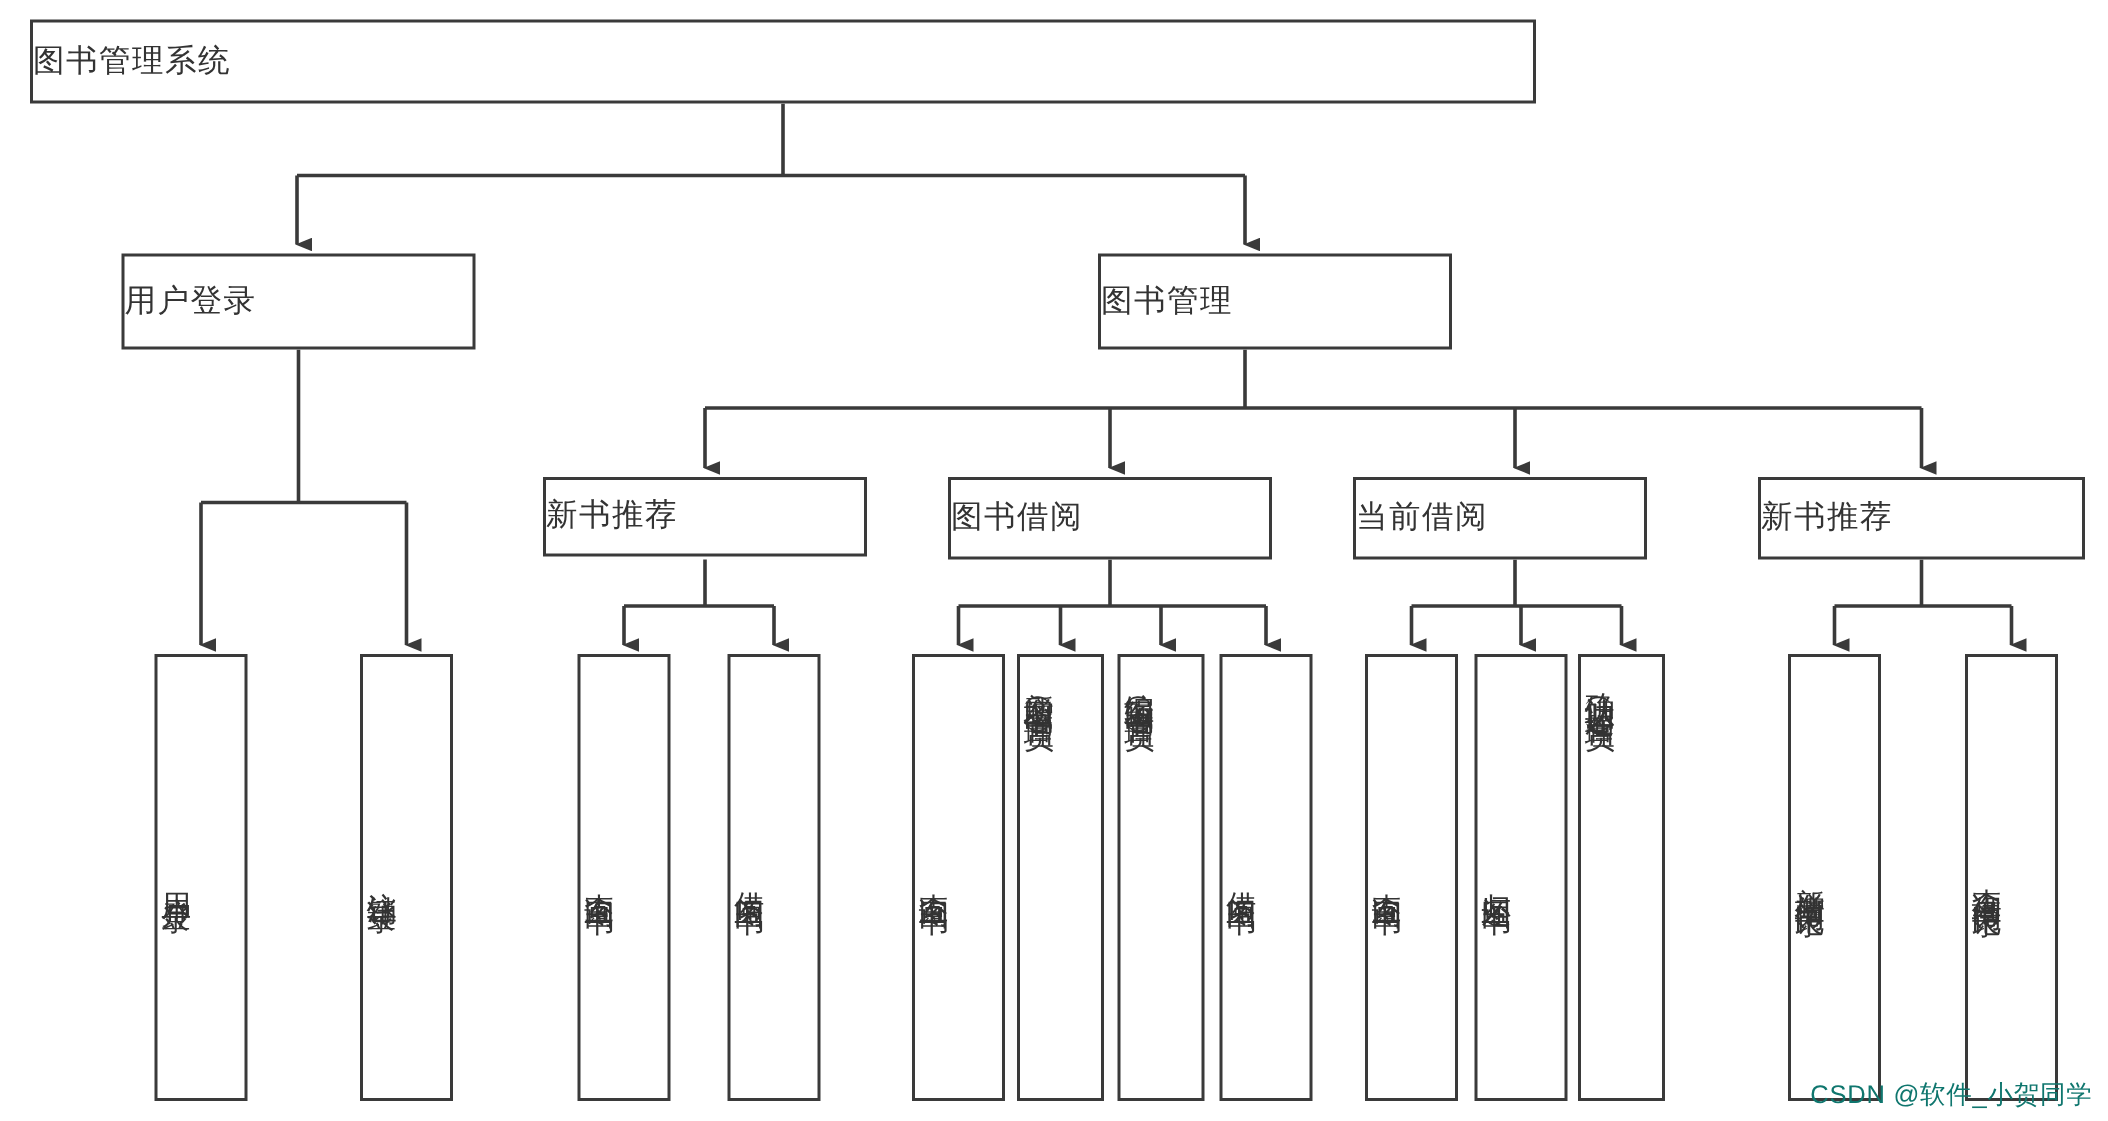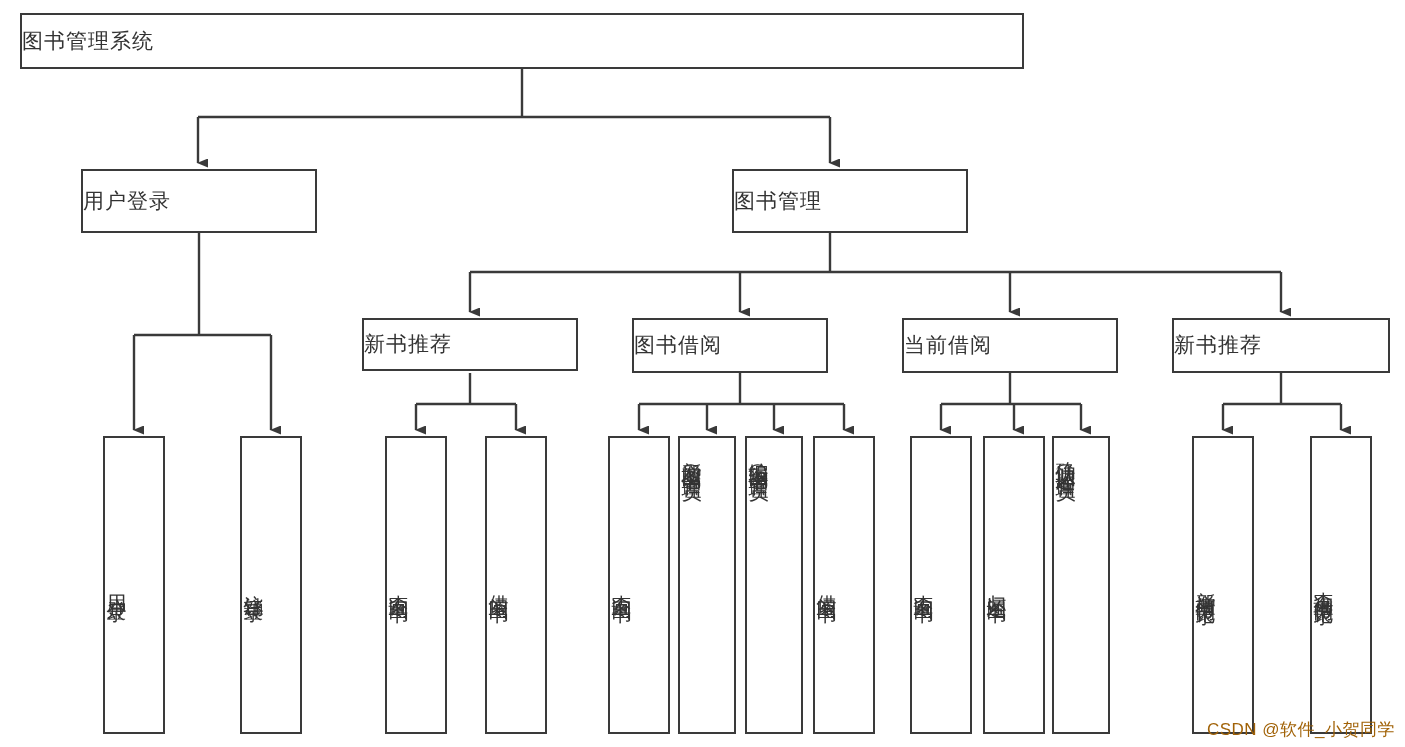--- a/index.html
+++ b/index.html
@@ -57,21 +57,21 @@
     padding-top: 8px;
   }
   .node.leaf-tall {
     align-items: center;
     padding-top: 0;
   }
   #watermark {
     position: absolute;
     right: 10px;
     bottom: 6px;
-    color: #a16207;
+    color: #0f766e;
     font-size: 17px;
     letter-spacing: 0.5px;
     z-index: 3;
     white-space: nowrap;
     font-family: "Liberation Sans", "DejaVu Sans", sans-serif;
   }
 </style>
 </head>
 <body>
 
@@ -134,24 +134,24 @@
   <div class="node" style="left:81px; top:169px; width:236px; height:64px;">
     <span class="node-label">用户登录</span>
   </div>
   <div class="node" style="left:712px; top:169px; width:236px; height:64px;margin-left:20px;">
     <span class="node-label">图书管理</span>
   </div>
 
   <div class="node" style="left:362px; top:318px; width:216px; height:53px;">
     <span class="node-label">新书推荐</span>
   </div>
-  <div class="node" style="left:632px; top:318px; width:196px; height:55px;">
+  <div class="node" style="left:632px; top:318px; width:216px; height:55px;">
     <span class="node-label">图书借阅</span>
   </div>
-  <div class="node" style="left:902px; top:318px; width:216px; height:55px;">
+  <div class="node" style="left:902px; top:318px; width:196px; height:55px;">
     <span class="node-label">当前借阅</span>
   </div>
   <div class="node" style="left:1172px; top:318px; width:218px; height:55px;">
     <span class="node-label">新书推荐</span>
   </div>
 
   <div class="node vertical leaf-tall" style="left:103px; top:436px; width:62px; height:298px;">
     <span class="node-label">用户登录</span>
   </div>
   <div class="node vertical leaf-tall" style="left:240px; top:436px; width:62px; height:298px;">

